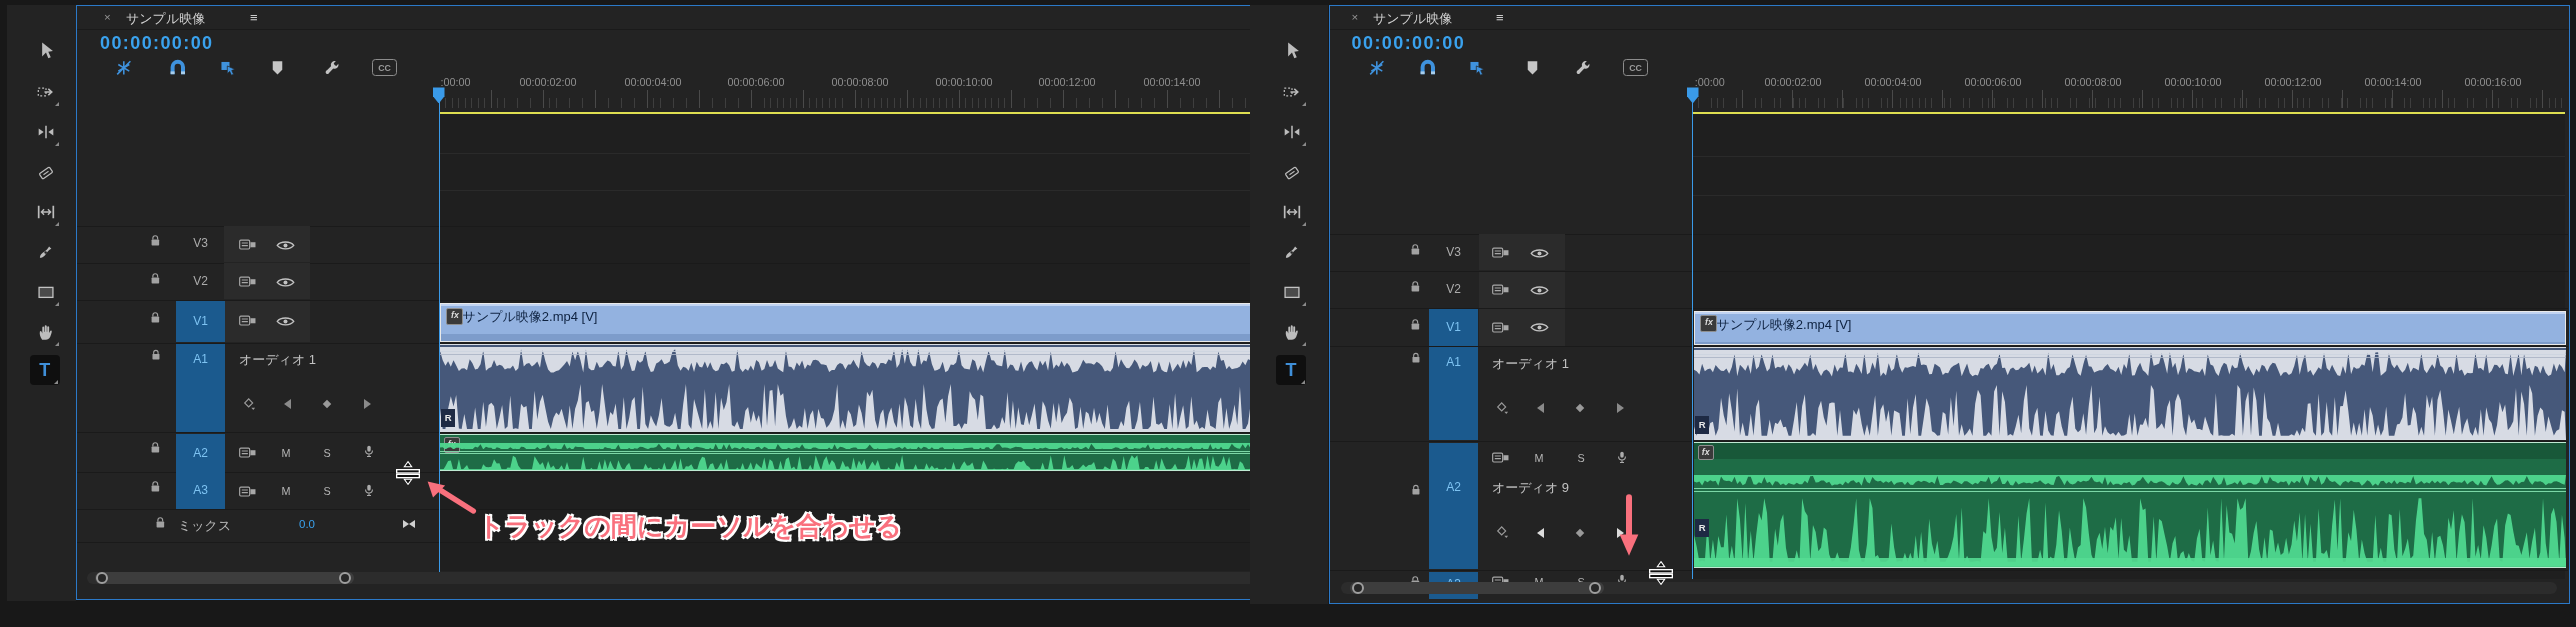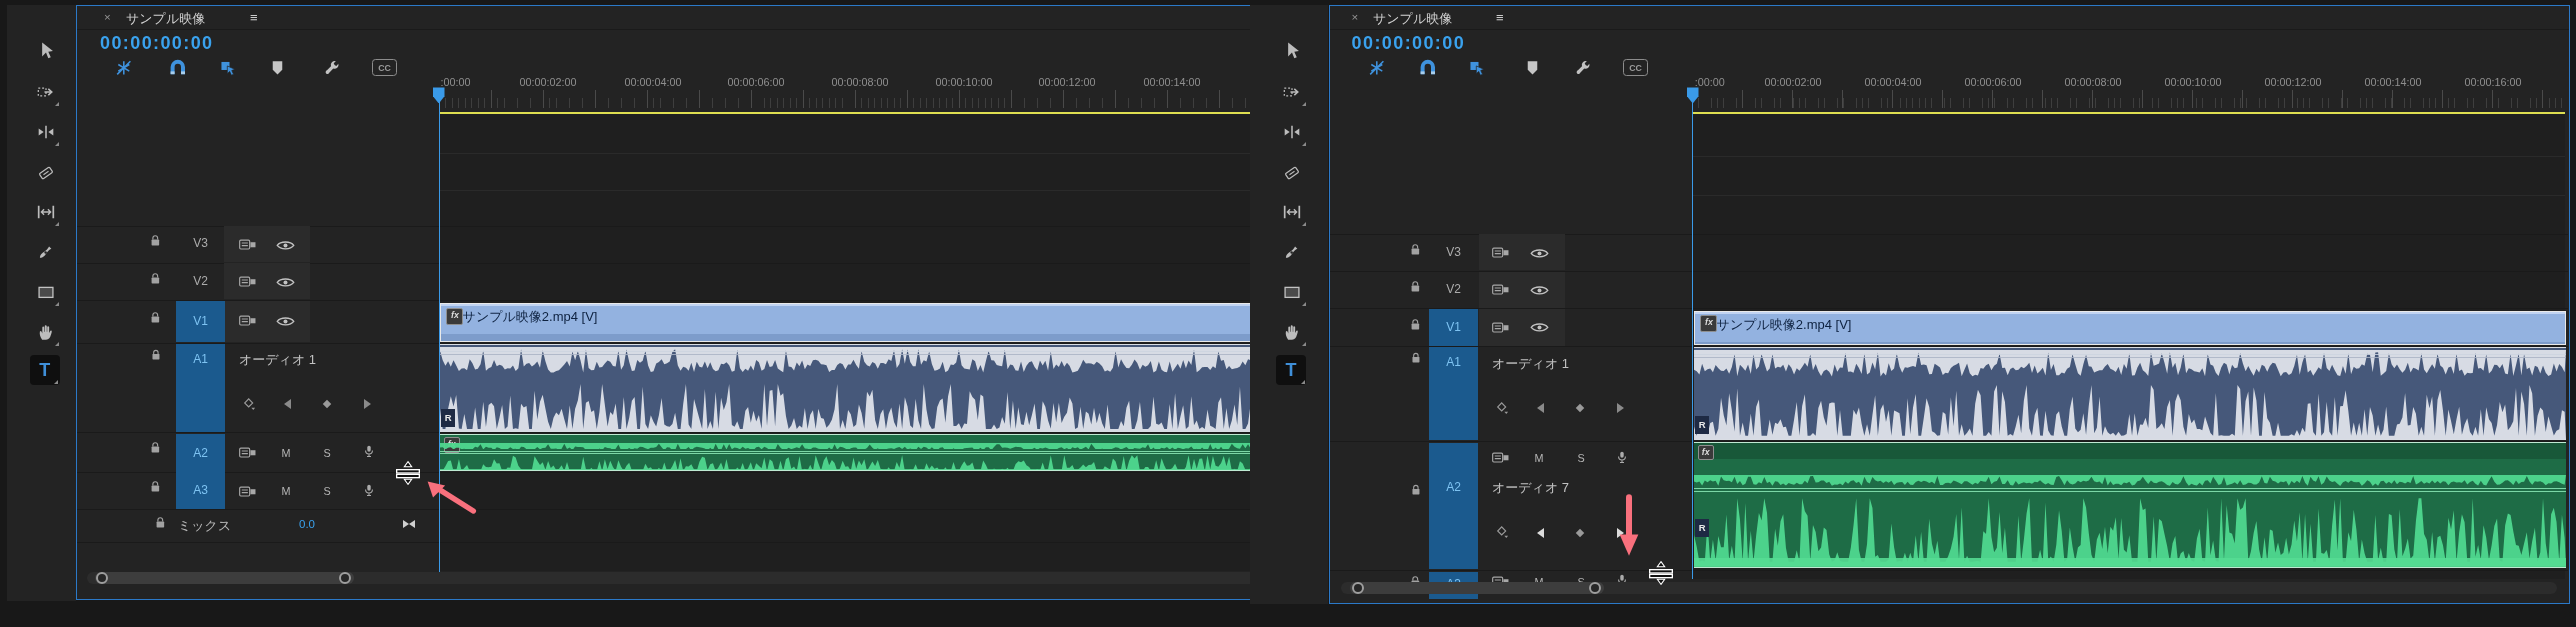--- a/index.html
+++ b/index.html
@@ -384,20 +384,21 @@
           <path d="M22 1 L27.5 8.5 H16.5 Z" fill="#111" stroke="#fff" stroke-width="1.6"></path>
           <path d="M22 35 L27.5 27.5 H16.5 Z" fill="#111" stroke="#fff" stroke-width="1.6"></path>
         </svg>
     </div>
     <div class="abs" style="left:345px;top:470px;">
       <svg width="57" height="39" viewBox="0 0 84 58">
           <path d="M76 52 L22 18" stroke="#f9707d" stroke-width="8" stroke-linecap="round"></path>
           <path d="M8 8 L34 14 L16 32 Z" fill="#f9707d"></path>
         </svg>
     </div>
+    <div class="annotation" style="left:401px;top:503px;">トラックの間にカーソルを合わせる</div>
   </div>
 
   <div class="toolscol" style="left:1250px;width:78px;height:599px;">
     <div class="tool" style="left:27px;top:31px;">
       <svg width="20" height="20" viewBox="0 0 26 26">
           <path d="M8 2 L8 20 L13 15 L16 22.5 L19.2 21 L16 14 L22 13 Z" fill="#bcbcbc"></path>
         </svg>
     </div>
     <div class="tool" style="left:27px;top:72px;">
       <svg width="20" height="20" viewBox="0 0 26 26">
@@ -621,21 +622,21 @@
           <path d="M7 12.6 v2.6 M4.2 15.8 h5.6" stroke="#ababab" stroke-width="1.5"></path>
         </svg>
     </div>
     <div class="abs" style="left:81px;top:478px;">
       <svg width="10" height="11.5" viewBox="0 0 15 17">
           <path d="M4 7.2 V5.2 A3.3 3.3 0 0 1 10.6 5.2 V7.2" fill="none" stroke="#a2a2a2" stroke-width="1.6"></path>
           <rect x="2.2" y="7.2" width="10.5" height="8.3" rx="1" fill="#a2a2a2"></rect>
         </svg>
     </div>
     <div class="tid tid-blue" style="left:99px;top:437px;height:126px;line-height:88px;">A2</div>
-    <div class="alabel" style="left:162px;top:473px;">オーディオ 7</div>
+    <div class="alabel" style="left:162px;top:473px;">オーディオ 9</div>
     <div class="abs" style="left:165px;top:520px;">
       <svg width="13.5" height="12" viewBox="0 0 18 16">
           <rect x="5.2" y="2.8" width="7.5" height="7.5" transform="rotate(45 9 6.5)" fill="none" stroke="#9a9a9a" stroke-width="1.5"></rect>
           <path d="M12.5 13 h5 l-2.5 3 Z" fill="#9a9a9a"></path>
         </svg>
     </div>
     <div class="tri-l tri-white abs" style="left:207px;top:522px;"></div>
     <div class="kdiamond abs" style="left:247px;top:524px;"></div>
     <div class="tri-r tri-white abs" style="left:287px;top:522px;"></div>
 

